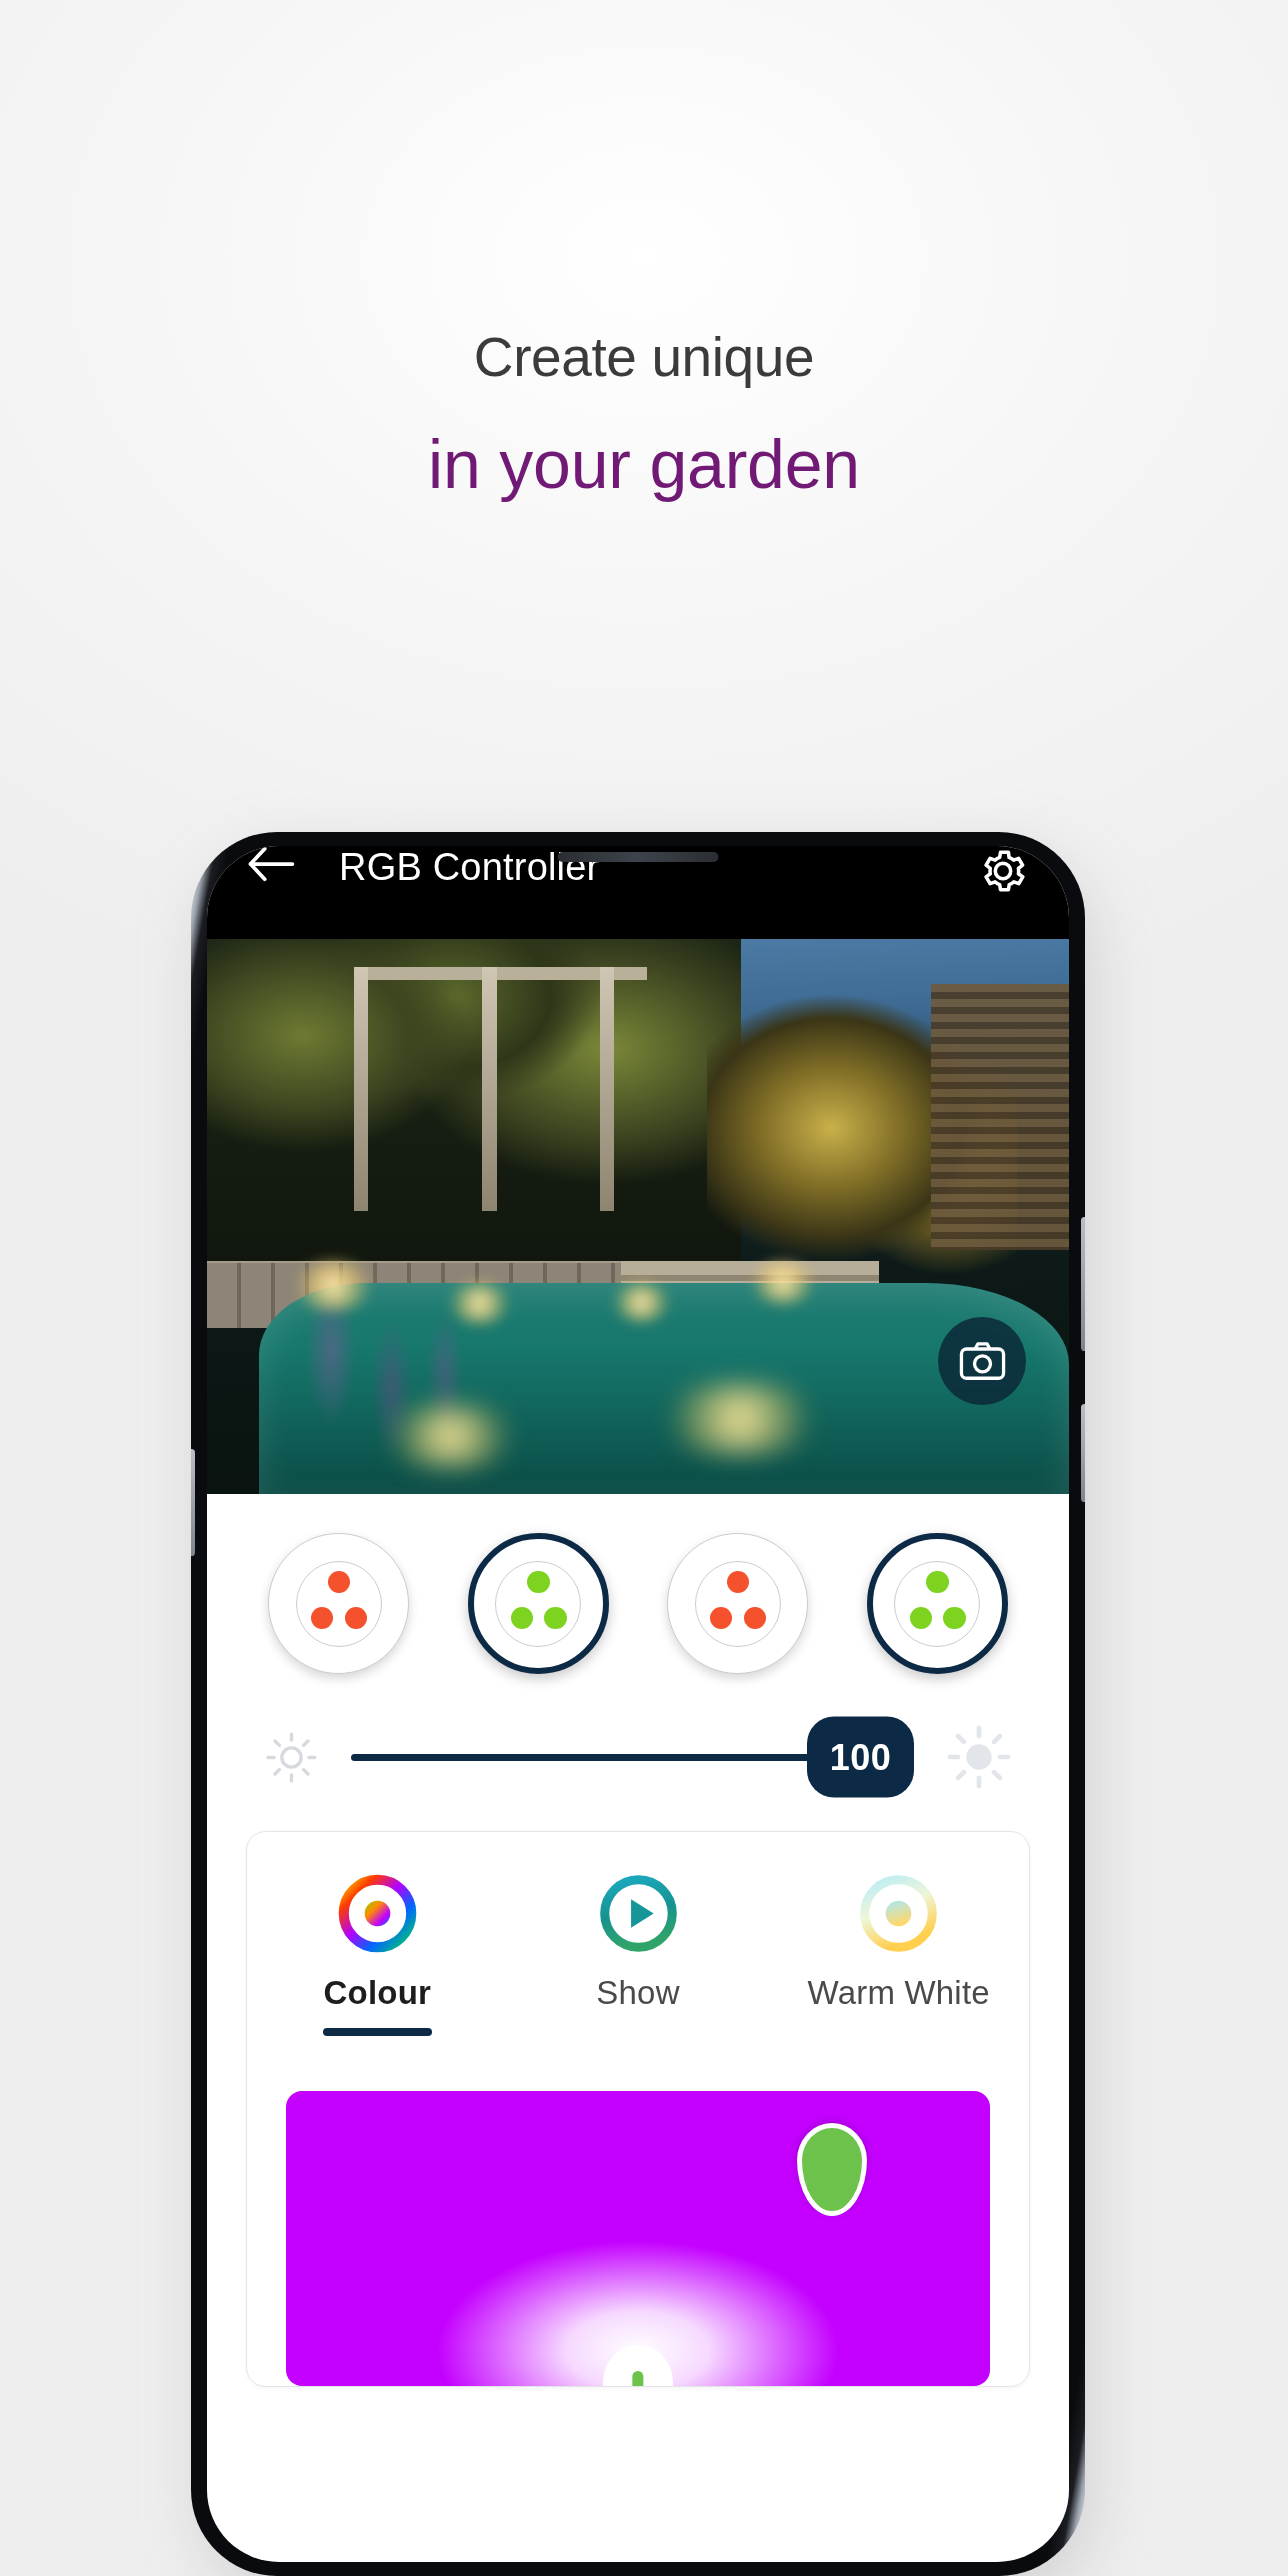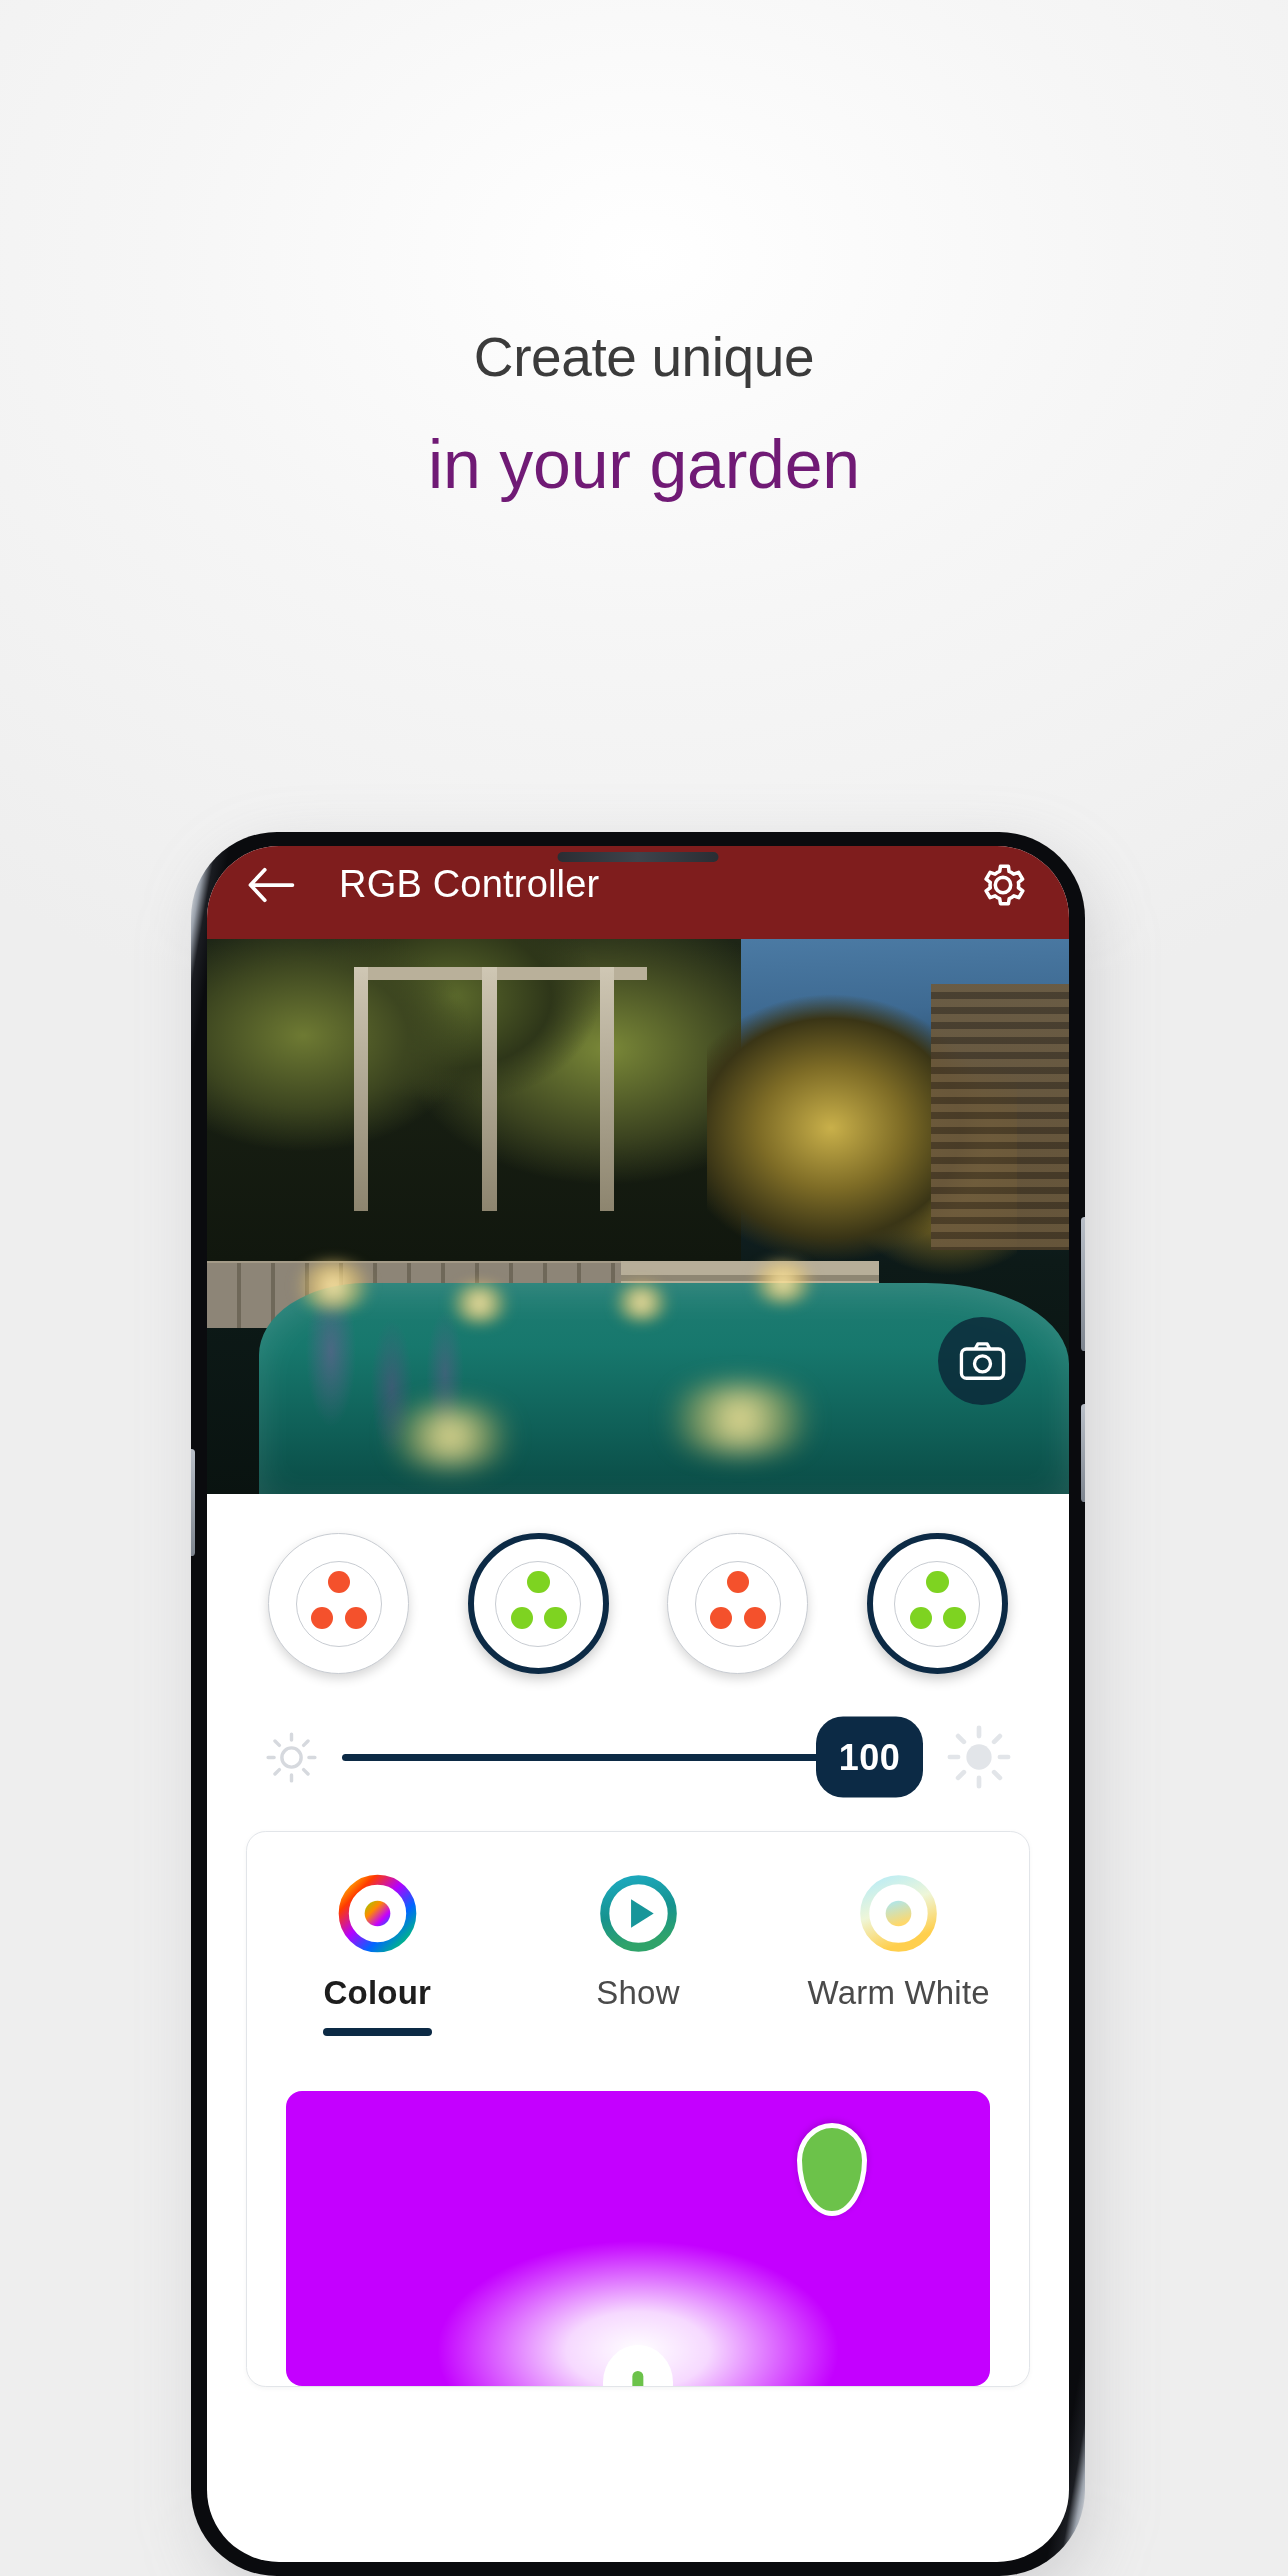--- a/index.html
+++ b/index.html
@@ -137,22 +137,22 @@
     right:52px; top:27px;
     width:61px; height:61px;
     border-radius:50%;
     background:radial-gradient(circle at 42% 38%, #2a3a52 0%, #14181f 34%, #07090c 62%, #000 100%);
     box-shadow:0 0 0 2.7px #05080d;
   }
 
   
   .appbar {
     height:93px;
-    background:#7f1d1d;
-    display:flex; align-items:center;
+    background:#000000;
+    display:flex; 
     padding:0 41px 16px 39px;
   }
   .back-ic { width:50px; height:36px; flex:0 0 auto; }
   .appbar-title {
     color:#ffffff;
     font-size:38px;
     font-weight:400;
     margin-left:43px;
     letter-spacing:0.2px;
   }
@@ -276,21 +276,21 @@
   }
   .preset .inner i:nth-child(1){ left:31px; top:9px; }
   .preset .inner i:nth-child(2){ left:14.3px; top:45px; }
   .preset .inner i:nth-child(3){ left:48px; top:45px; }
 
   
   .bright {
     display:flex; align-items:center;
     padding:18px 57px 41px;
     background:#ffffff;
-    gap:23px;
+    gap:32px;
     text-decoration:underline;
   }
   .sun-sm { width:55px; height:55px; flex:0 0 auto; }
   .sun-lg { width:66px; height:66px; flex:0 0 auto; }
   .track {
     flex:1 1 auto; position:relative;
     height:48px; display:flex; align-items:center;
   }
   .track .bar {
     width:100%; height:7.2px;

